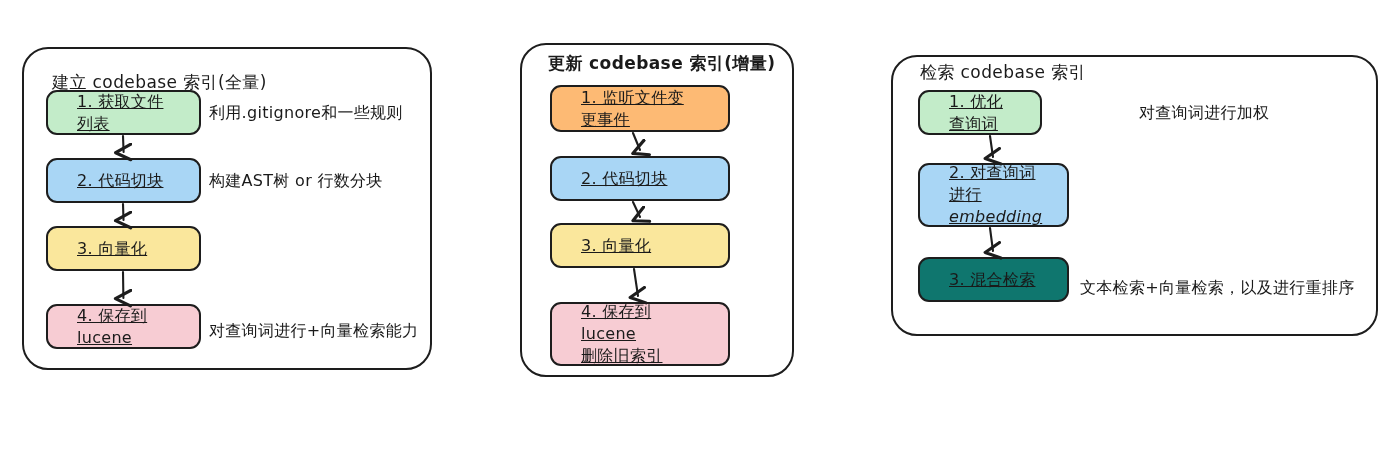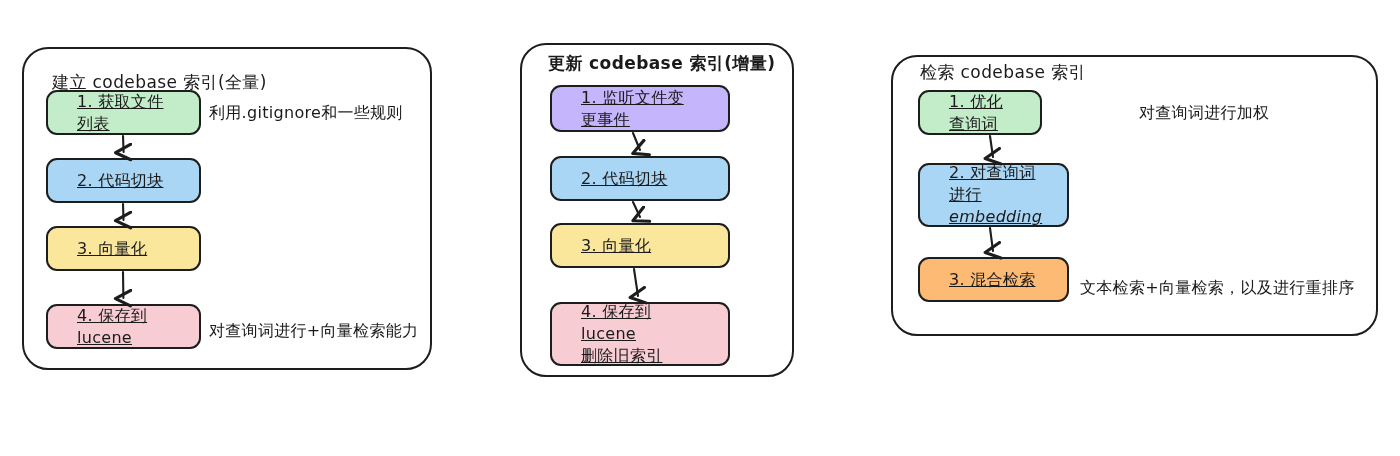--- a/index.html
+++ b/index.html
@@ -89,27 +89,28 @@
 
   <div class="node" style="left:46px; top:226px; width:155px; height:45px; background:#fae79c;">
     <span>3. 向量化</span>
   </div>
 
   <div class="node" style="left:46px; top:304px; width:155px; height:45px; background:#f7ccd3;">
     <span>4. 保存到lucene</span>
   </div>
 
   <div class="note" style="left:209px; top:102px;">利用.gitignore和一些规则</div>
+  <div class="note" style="left:209px; top:170px;">构建AST树 or 行数分块</div>
   <div class="note" style="left:209px; top:320px;">对查询词进行+向量检索能力</div>
 
   <div class="panel" style="left:520px; top:43px; width:274px; height:334px;"></div>
 
   <div class="panel-title" style="left:548px; top:53px;font-weight:bold;">更新 codebase 索引(增量)</div>
 
-  <div class="node" style="left:550px; top:85px; width:180px; height:47px; background:#c4b5fd;">
+  <div class="node" style="left:550px; top:85px; width:180px; height:47px; background:#fdba74;">
     <span>1. 监听文件变更事件</span>
   </div>
 
   <div class="node" style="left:550px; top:156px; width:180px; height:45px; background:#a9d6f5;">
     <span>2. 代码切块</span>
   </div>
 
   <div class="node" style="left:550px; top:223px; width:180px; height:45px; background:#fae79c;">
     <span>3. 向量化</span>
   </div>
@@ -125,21 +126,21 @@
 
   <div class="node" style="left:918px; top:90px; width:124px; height:45px; background:#c3ecc9;">
     <span>1. 优化查询词</span>
   </div>
 
   <div class="node" style="left:918px; top:163px; width:151px; height:64px; background:#a9d6f5;">
     <span>2. 对查询词进行</span>
     <span class="line2">embedding</span>
   </div>
 
-  <div class="node" style="left:918px; top:257px; width:151px; height:45px; background:#fdba74;">
+  <div class="node" style="left:918px; top:257px; width:151px; height:45px; background:#0f766e;">
     <span>3. 混合检索</span>
   </div>
 
   <div class="note" style="left:1139px; top:102px;">对查询词进行加权</div>
   <div class="note" style="left:1080px; top:277px;">文本检索+向量检索，以及进行重排序</div>
 
   <svg class="arrow-layer" viewBox="0 0 1400 456" xmlns="http://www.w3.org/2000/svg">
     <defs>
       <marker id="ah" markerWidth="9" markerHeight="9" refX="4.2" refY="4.2" orient="auto" markerUnits="strokeWidth">
         <path d="M0.6,0.6 L4.4,8.0 L8.0,0.9" fill="none" stroke="#1d1d1d" stroke-width="1.5" stroke-linecap="round" stroke-linejoin="round"></path>

